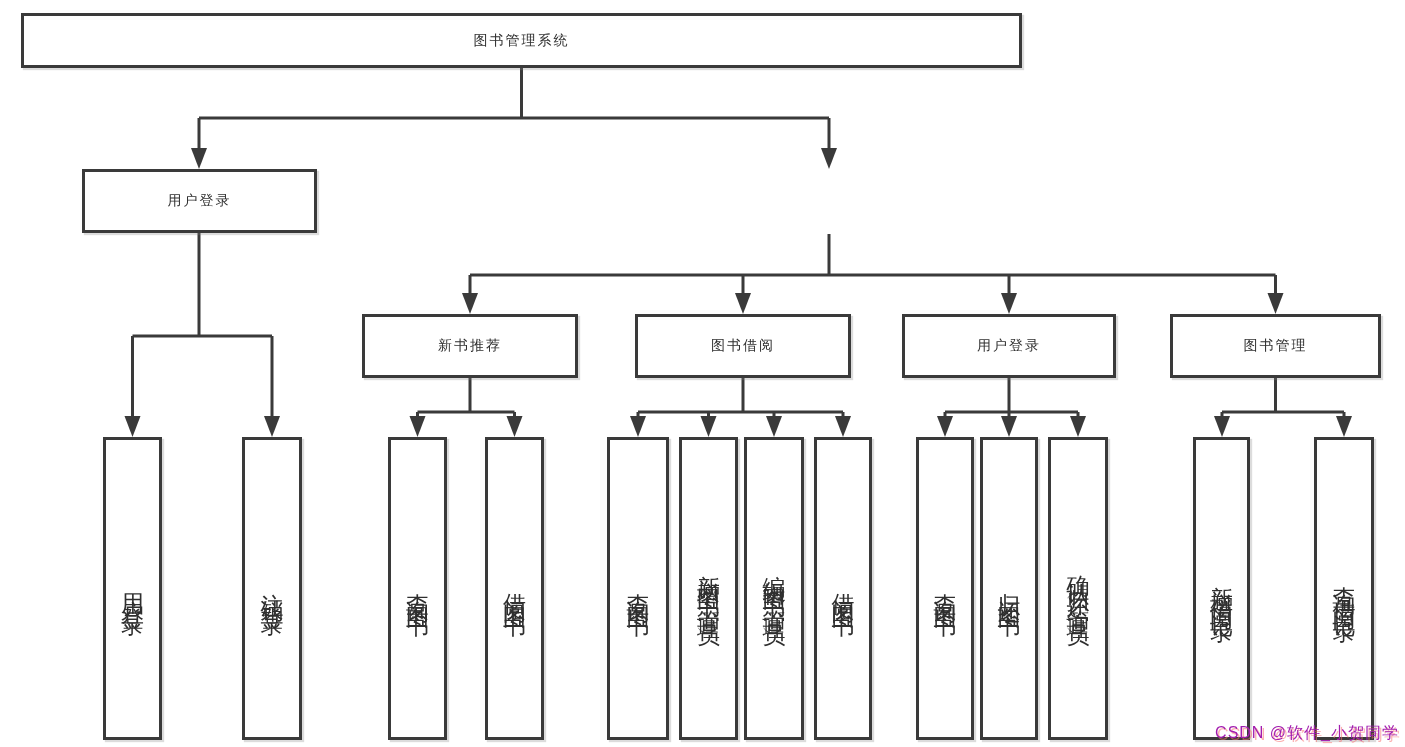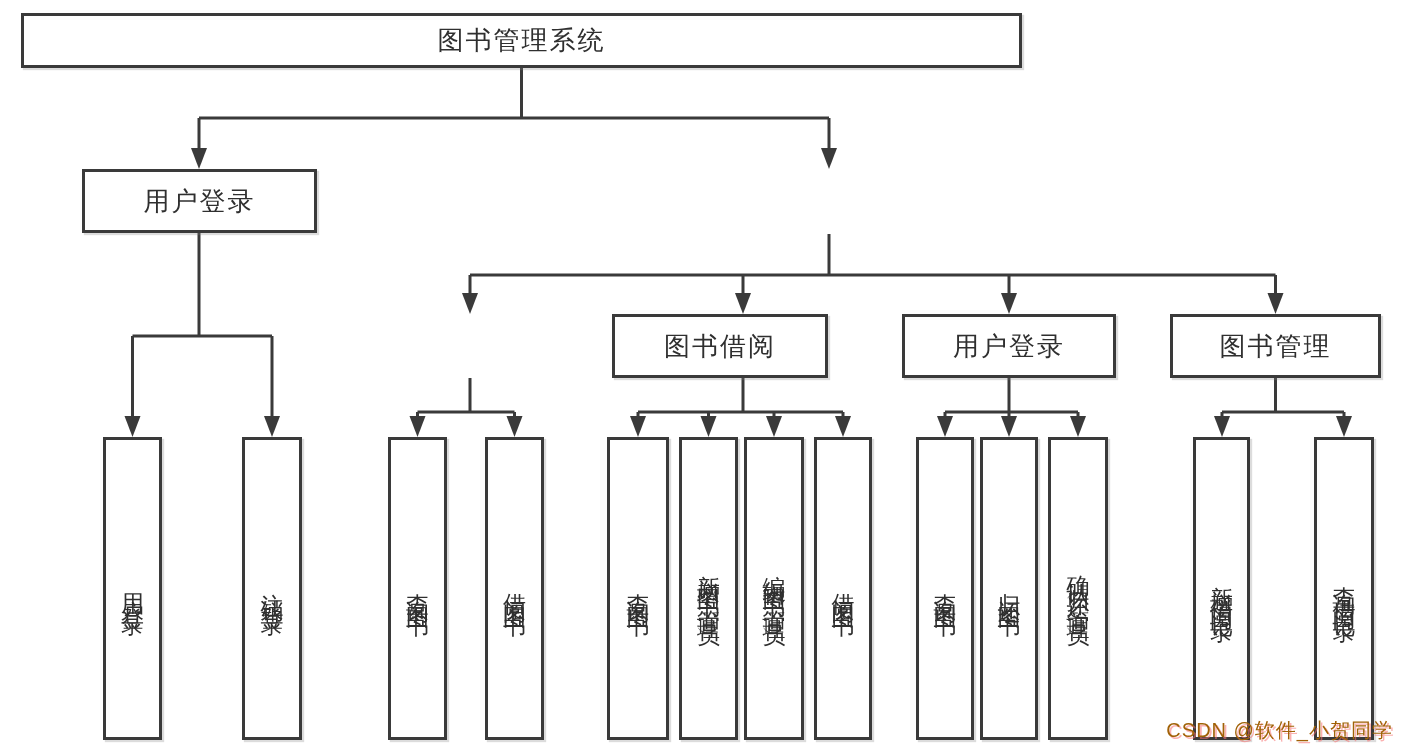--- a/index.html
+++ b/index.html
@@ -9,30 +9,30 @@
     color:#2f2f2f;
   }
   .stage{position:absolute;inset:0;}
   svg.connectors{position:absolute;left:0;top:0;width:1405px;height:747px;z-index:1;}
   .node{
     position:absolute;box-sizing:border-box;background:#fff;
     border:3px solid #3a3a3a;z-index:2;
     display:flex;align-items:center;justify-content:center;
     box-shadow:2px 2px 1px rgba(130,130,130,.28);
   }
-  .hnode{font-size:26px;letter-spacing:2px;}
+  .hnode{font-size:14px;letter-spacing:2px;}
   .leaf{
     writing-mode:vertical-rl;text-orientation:mixed;
     font-size:23px;letter-spacing:7px;line-height:1;
   }
   .leaf span{display:block;}
   .watermark{
-    position:absolute;right:12px;bottom:3px;z-index:5;
-    font-size:20px;letter-spacing:1px;
-    color:#a16207;
+    position:absolute;right:6px;bottom:3px;z-index:5;
+    font-size:16px;letter-spacing:1px;
+    color:#a21caf;
     text-shadow:2px 2px 0 rgba(248,113,113,.55);
     white-space:nowrap;pointer-events:none;
   }
 </style>
 </head>
 <body>
 
 <div class="stage">
 
   <svg class="connectors" viewBox="0 0 1405 747" fill="none">
@@ -72,21 +72,24 @@
   </svg>
 
   <div class="node hnode" style="left:21px;top:13px;width:1001px;height:55px">
     <span>图书管理系统</span>
   </div>
 
   <div class="node hnode" style="left:82px;top:169px;width:235px;height:64px">
     <span>用户登录</span>
   </div>
 
-  <div class="node hnode" style="left:612px;top:314px;width:216px;height:64px">
+  <div class="node hnode" style="left:362px;top:314px;width:216px;height:64px">
+    <span>新书推荐</span>
+  </div>
+  <div class="node hnode" style="left:635px;top:314px;width:216px;height:64px">
     <span>图书借阅</span>
   </div>
   <div class="node hnode" style="left:902px;top:314px;width:214px;height:64px">
     <span>用户登录</span>
   </div>
   <div class="node hnode" style="left:1170px;top:314px;width:211px;height:64px">
     <span>图书管理</span>
   </div>
 
   <div class="node leaf" style="left:103px;top:437px;width:59px;height:303px">

